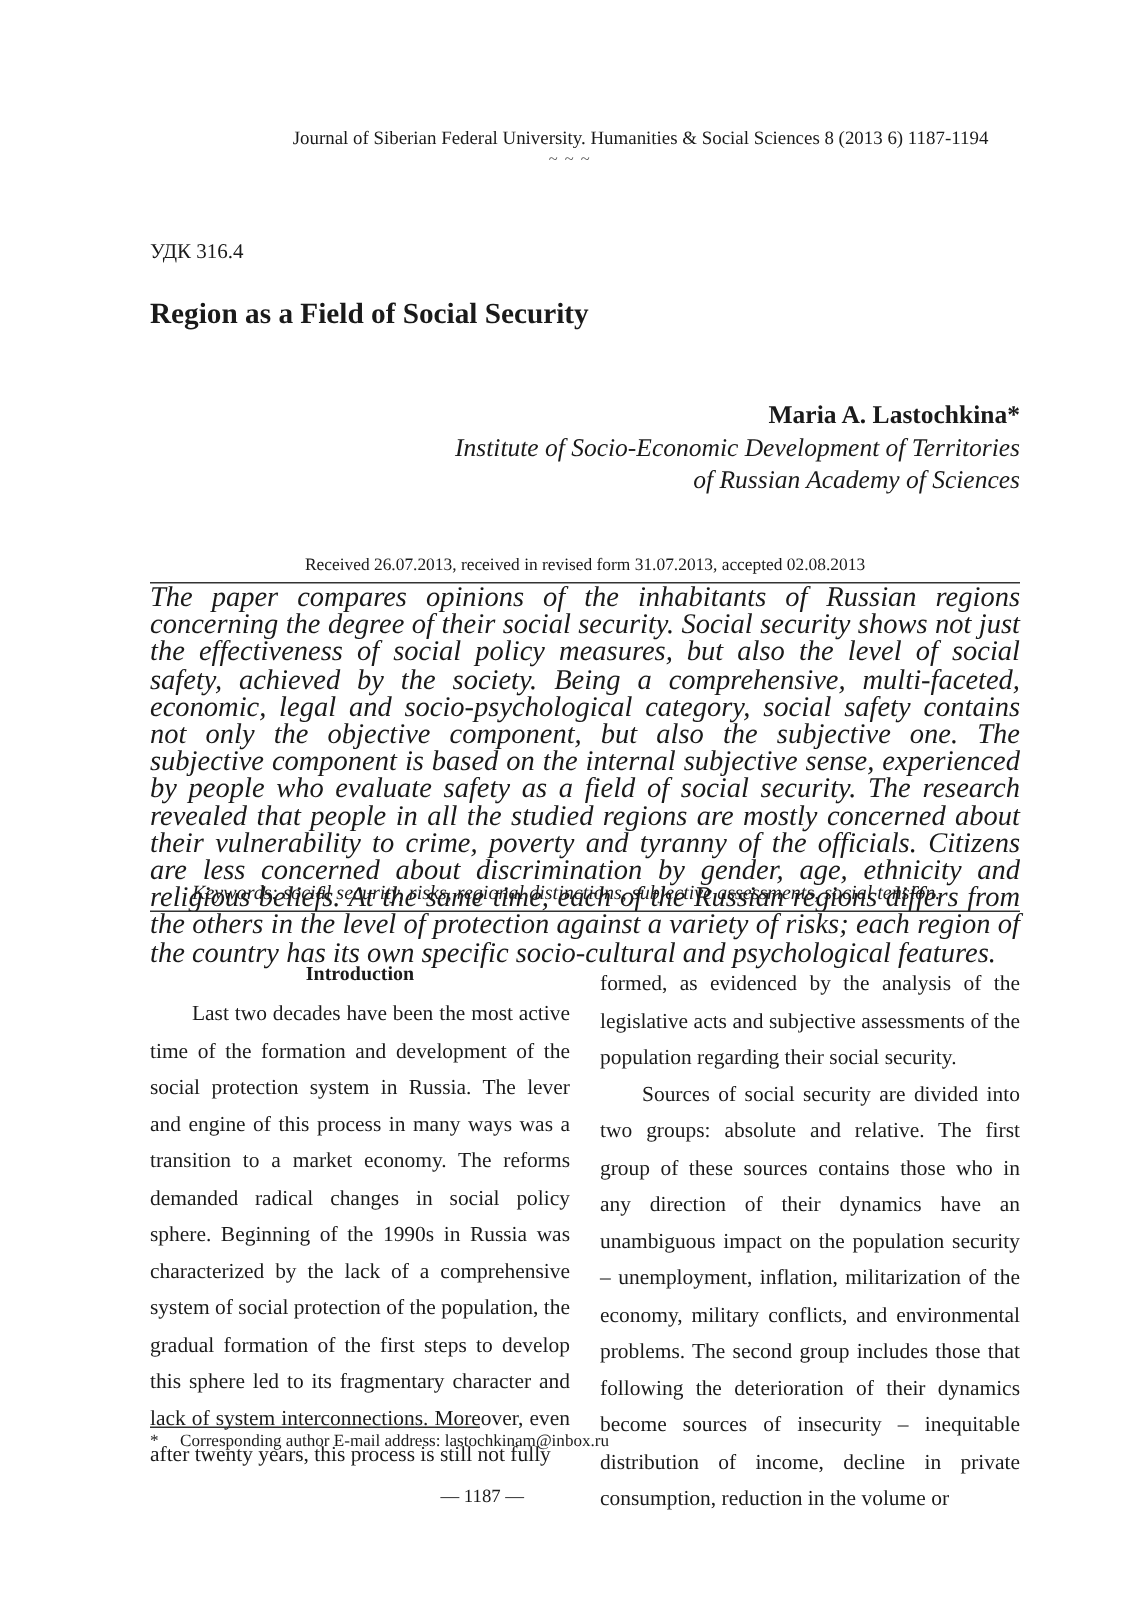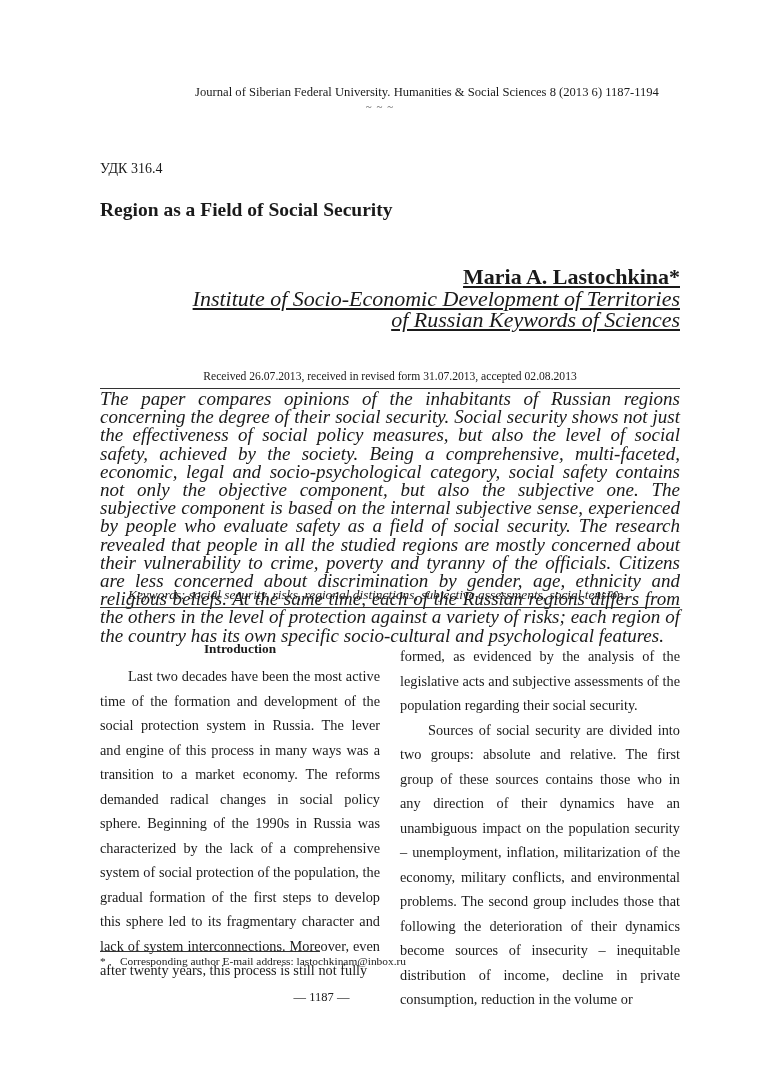--- a/index.html
+++ b/index.html
@@ -3,21 +3,21 @@
 <meta charset="utf-8">
 <style>
   html, body { margin: 0; padding: 0; background: #ffffff; }
   body { width: 760px; height: 1080px; position: relative; overflow: hidden;
          font-family: "Liberation Serif", "DejaVu Serif", serif; color: #1a1a1a; }
   .abs { position: absolute; }
   .journal { left: 0; width: 760px; top: 85px; text-align: center; font-size: 12.6px; letter-spacing: 0; padding-left: 47px; }
   .tilde { left: 0; width: 760px; top: 100px; text-align: center; font-size: 11px; color: #555; letter-spacing: 1px; }
   .udk { left: 100px; top: 161px; font-size: 14px; }
   .title { left: 100px; top: 195px; font-size: 19.5px; font-weight: bold; line-height: 29px; }
-  .author-block { right: 80px; top: 266px; text-align: right; font-size: 22px; line-height: 21.5px; text-decoration: underline; }
+  .author-block { right: 80px; top: 266px; text-align: right; font-size: 17px; line-height: 21.5px; }
   .author-name { font-weight: bold; }
   .affil { font-style: italic; }
   .received { left: 0; width: 780px; top: 370px; text-align: center; font-size: 11.6px; }
   .rule { left: 100px; width: 580px; height: 0; border-top: 1.3px solid #333; }
   .abstract { left: 100px; width: 580px; top: 390px; font-style: italic; font-size: 19px;
               line-height: 18.2px; text-align: justify; }
   .keywords { left: 100px; width: 580px; top: 586px; font-style: italic; font-size: 13.4px; line-height: 18px; margin-left: 28px; }
   .col { width: 280px; font-size: 14.3px; line-height: 24.5px; text-align: justify; }
   .col p { margin: 0; }
   .col .indent { text-indent: 28px; }
@@ -38,21 +38,21 @@
 
 <div class="abs udk">УДК 316.4</div>
 
 <div class="abs title">
   <div>Region as a Field of Social Security</div>
 </div>
 
 <div class="abs author-block">
   <div class="author-name">Maria A. Lastochkina*</div>
   <div class="affil">Institute of Socio-Economic Development of Territories</div>
-  <div class="affil">of Russian Keywords of Sciences</div>
+  <div class="affil">of Russian Academy of Sciences</div>
 </div>
 
 <div class="abs received">Received 26.07.2013, received in revised form 31.07.2013, accepted 02.08.2013</div>
 <div class="abs rule" style="top:388px;"></div>
 
 <div class="abs abstract">The paper compares opinions of the inhabitants of Russian regions concerning the degree of their social security. Social security shows not just the effectiveness of social policy measures, but also the level of social safety, achieved by the society. Being a comprehensive, multi-faceted, economic, legal and socio-psychological category, social safety contains not only the objective component, but also the subjective one. The subjective component is based on the internal subjective sense, experienced by people who evaluate safety as a field of social security. The research revealed that people in all the studied regions are mostly concerned about their vulnerability to crime, poverty and tyranny of the officials. Citizens are less concerned about discrimination by gender, age, ethnicity and religious beliefs. At the same time, each of the Russian regions differs from the others in the level of protection against a variety of risks; each region of the country has its own specific socio-cultural and psychological features.</div>
 <div class="abs keywords">Keywords: social security, risks, regional distinctions, subjective assessments, social tension.</div>
 <div class="abs rule" style="top:607px;"></div>
 
 <div class="abs intro-heading">Introduction</div>

